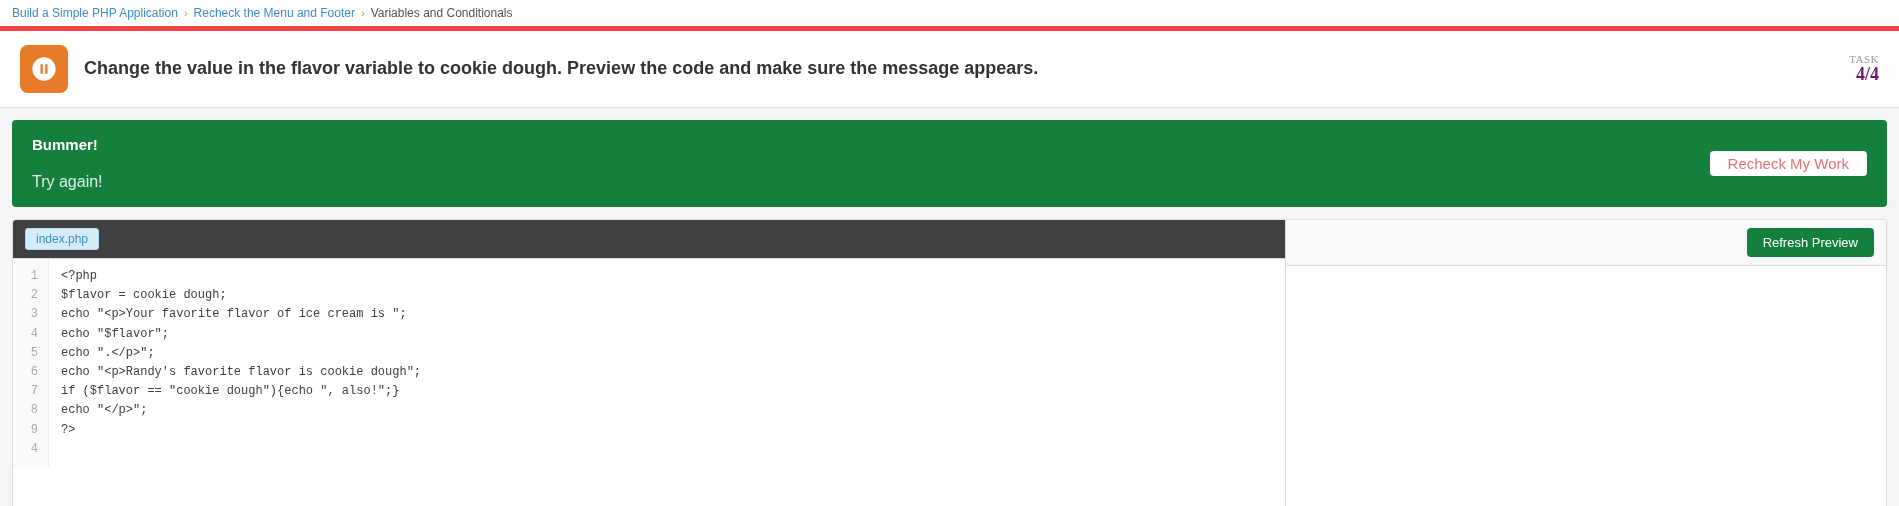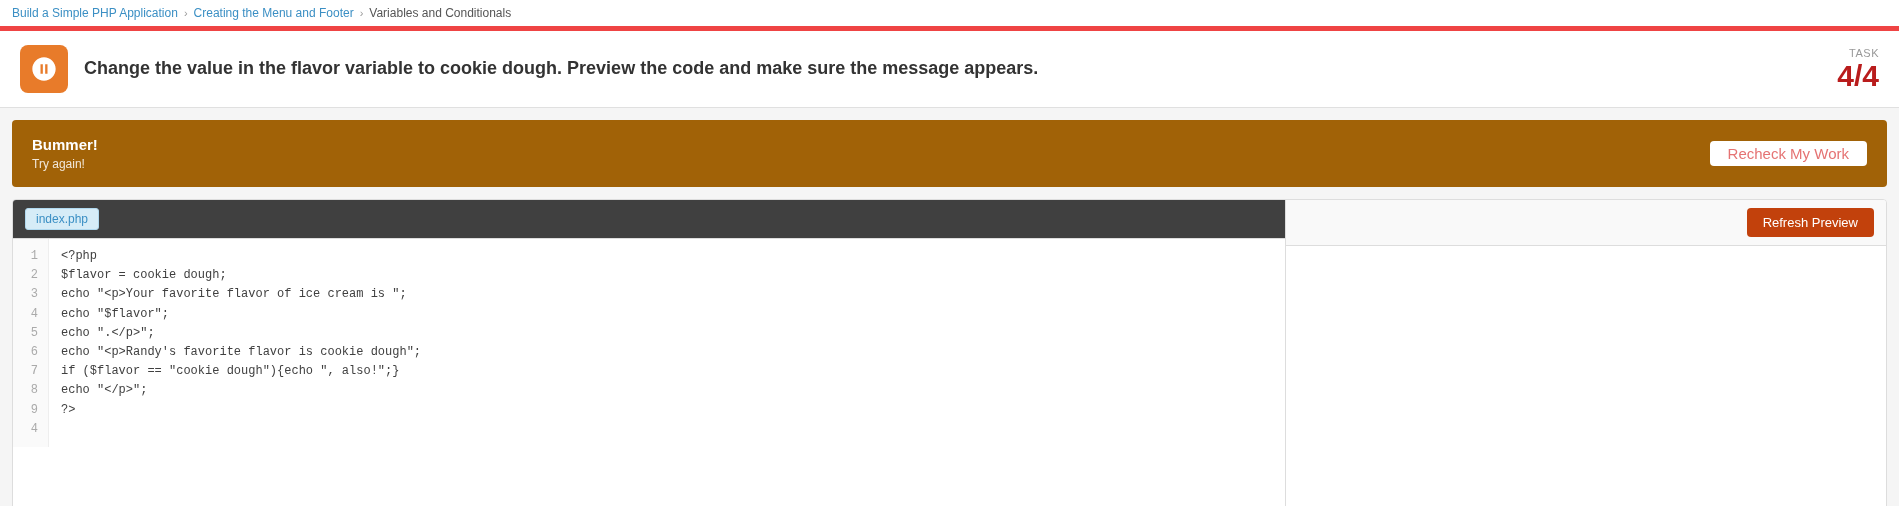--- a/index.html
+++ b/index.html
@@ -70,53 +70,54 @@
     }
     .task-text p {
       font-size: 12px;
       color: #888;
       margin-top: 3px;
     }
     .task-counter {
       text-align: right;
       flex-shrink: 0;
       margin-left: 32px;
+      font-family: Liberation Serif, serif;
     }
     .task-counter .label {
       font-size: 11px;
       color: #999;
       text-transform: uppercase;
       letter-spacing: 0.5px;
     }
     .task-counter .numbers {
-      font-size: 30px;
+      font-size: 18px;
       font-weight: 700;
-      color: #b91c1c;
+      color: #701a75;
       line-height: 1.1;
     }
 
     
     .status-banner {
       display: flex;
       align-items: center;
       justify-content: space-between;
-      background: #a16207;
+      background: #15803d;
       padding: 16px 20px;
       margin: 12px;
       border-radius: 4px;
     }
     .status-text .title {
       font-size: 15px;
       font-weight: 700;
       color: #fff;
     }
     .status-text .subtitle {
-      font-size: 12px;
+      font-size: 16px;
       color: rgba(255,255,255,0.85);
-      margin-top: 4px;
+      margin-top: 20px;
     }
     .recheck-btn {
       background: #fff;
       color: #e57373;
       border: none;
       padding: 4px 18px;
       font-size: 15px;
       font-weight: 400;
       border-radius: 4px;
       cursor: pointer;
@@ -162,21 +163,21 @@
     }
     .preview-pane-header {
       display: flex;
       align-items: center;
       justify-content: flex-end;
       padding: 8px 12px;
       background: #f9f9f9;
       border-bottom: 1px solid #ddd;
     }
     .refresh-btn {
-      background: #c2410c;
+      background: #15803d;
       color: #fff;
       border: none;
       padding: 7px 16px;
       font-size: 13px;
       font-weight: 500;
       border-radius: 4px;
       cursor: pointer;
     }
 
     
@@ -220,21 +221,21 @@
       min-height: 320px;
       background: #fff;
     }
   </style>
 </head>
 <body>
 
 <div class="breadcrumb">
   <a href="#">Build a Simple PHP Application</a>
   <span class="breadcrumb-sep">›</span>
-  <a href="#">Creating the Menu and Footer</a>
+  <a href="#">Recheck the Menu and Footer</a>
   <span class="breadcrumb-sep">›</span>
   <span class="breadcrumb-current">Variables and Conditionals</span>
 </div>
 
 <div class="task-header">
   <div class="task-header-left">
     <div class="task-icon">
 
       <svg viewBox="0 0 24 24">
         <path d="M12 2C6.48 2 2 6.48 2 12s4.48 10 10 10 10-4.48 10-10S17.52 2 12 2zm-1 14H9V8h2v8zm4 0h-2V8h2v8z"></path>

